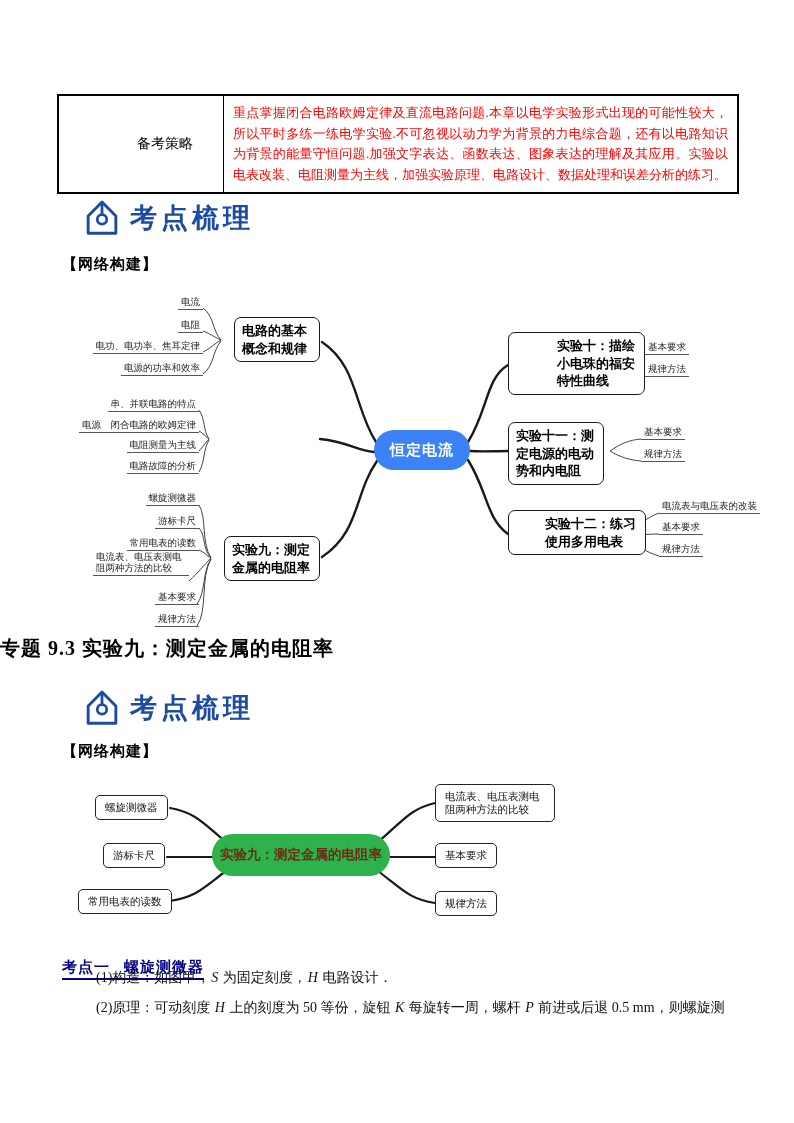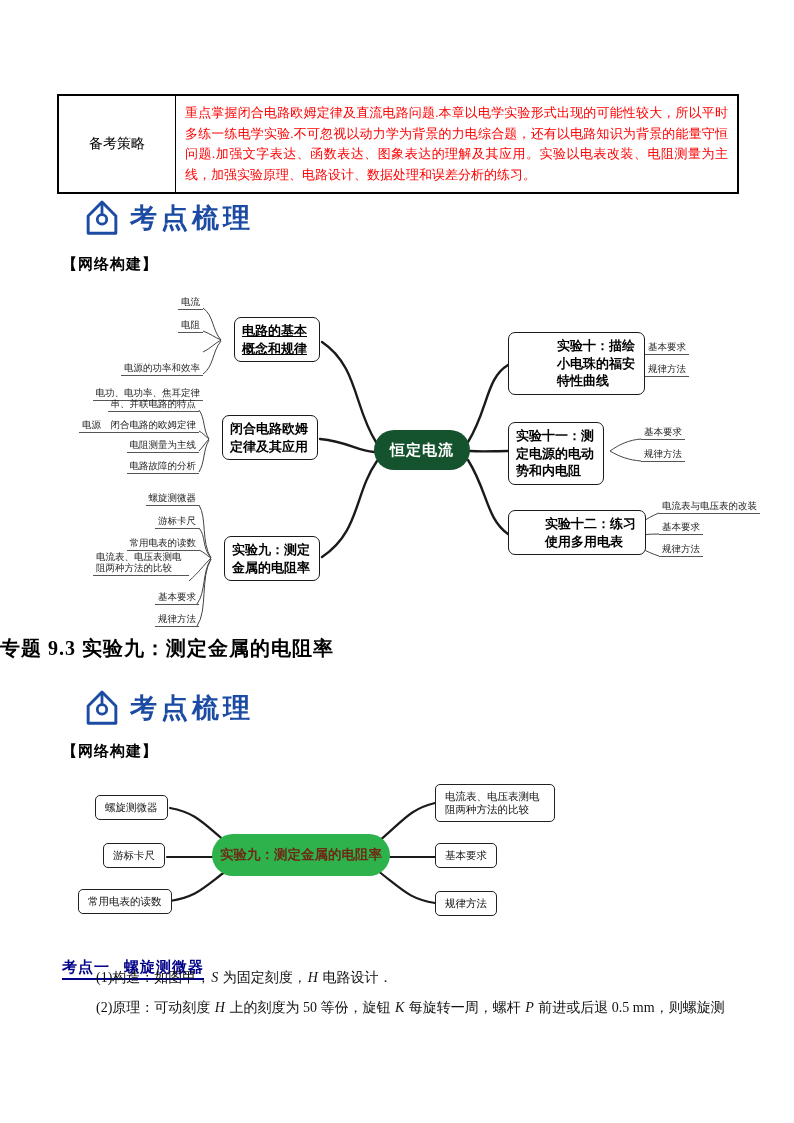--- a/index.html
+++ b/index.html
@@ -1,33 +1,33 @@
 <!DOCTYPE html>
 <html><head>
 <meta charset="utf-8">
 <style>
   html,body{margin:0;padding:0;background:#888;}
   .page{position:relative;width:794px;height:1123px;background:#fff;margin:0 auto;
         font-family:"Liberation Sans",sans-serif;color:#111;overflow:hidden;}
   
   .strategy-table{position:absolute;left:57px;top:94px;width:678px;border:2px solid #000;display:flex;background:#fff;}
   .st-left{width:116px;border-right:1px solid #000;display:flex;align-items:center;justify-content:center;
-           font-family:"Liberation Serif",serif;font-size:14px;color:#000;}
+           font-family:"Liberation Serif",serif;font-size:14px;color:#000;padding-left:48px;}
   .st-right{flex:1;padding:7px 9px;color:#ff0000;font-size:13px;line-height:20.5px;text-align:justify;
             font-family:"Liberation Serif",serif;}
   
   .sec-header{position:absolute;left:85px;display:flex;align-items:center;gap:11px;color:#1c4ba3;}
   .sec-header .ttl{font-size:27px;font-weight:bold;letter-spacing:4px;}
   .network-label{position:absolute;left:62px;font-size:15px;font-weight:bold;color:#000;letter-spacing:1px;}
   
   .wires{position:absolute;left:0;top:0;z-index:1;}
   
   .mbox{position:absolute;z-index:2;background:#fff;border:1.6px solid #1a1a1a;border-radius:7px;
         font-size:13px;font-weight:bold;line-height:17.5px;padding:4px 7px;color:#000;}
-  .pill1{position:absolute;z-index:2;left:374px;top:430px;width:96px;height:40px;background:#14532d;border-radius:20px;
+  .pill1{position:absolute;z-index:2;left:374px;top:430px;width:96px;height:40px;background:#3b82f6;border-radius:20px;
          display:flex;align-items:center;justify-content:center;color:#fff;font-weight:bold;font-size:15px;letter-spacing:1px;}
   .pill2{position:absolute;z-index:2;left:212px;top:834px;width:178px;height:42px;background:#2eb34c;border-radius:21px;
          display:flex;align-items:center;justify-content:center;color:#6e2a16;font-weight:bold;font-size:13.5px;}
   .leaf{position:absolute;z-index:2;font-size:9.5px;color:#222;white-space:nowrap;
         padding:0 3px 2px 3px;border-bottom:1px solid #555;line-height:11px;}
   .leaf.wrap{white-space:normal;}
   .sbox{position:absolute;z-index:2;background:#fff;border:1.4px solid #222;border-radius:5px;
         font-size:10.5px;color:#111;padding:5px 9px;white-space:nowrap;line-height:13px;}
   .sbox.wrap{white-space:normal;width:100px;text-align:left;}
   
@@ -96,30 +96,29 @@
       <path d="M 213 857 L 167 857"></path>
       <path d="M 226 871 C 202 889 196 897 170 901"></path>
       <path d="M 378 842 C 404 820 410 809 435 803"></path>
       <path d="M 390 857 L 435 857"></path>
       <path d="M 378 871 C 404 891 410 899 435 903"></path>
     </g>
   </svg>
 
   <div class="pill1">恒定电流</div>
 
-  <div class="mbox" style="left:234px;top:317px;width:70px;text-decoration:underline;">电路的基本概念和规律</div>
-  <div class="mbox" style="left:222px;top:415px;width:80px;">闭合电路欧姆定律及其应用</div>
+  <div class="mbox" style="left:234px;top:317px;width:70px;">电路的基本概念和规律</div>
   <div class="mbox" style="left:224px;top:536px;width:80px;">实验九：测定金属的电阻率</div>
   <div class="mbox" style="left:508px;top:332px;width:80px;padding-left:48px;">实验十：描绘小电珠的福安特性曲线</div>
   <div class="mbox" style="left:508px;top:422px;width:80px;">实验十一：测定电源的电动势和内电阻</div>
   <div class="mbox" style="left:508px;top:510px;width:93px;padding-left:36px;">实验十二：练习使用多用电表</div>
 
   <div class="leaf" style="right:591px;top:296px;">电流</div>
   <div class="leaf" style="right:591px;top:319px;">电阻</div>
-  <div class="leaf" style="right:591px;top:340px;margin-top:47px;">电功、电功率、焦耳定律</div>
+  <div class="leaf" style="right:591px;top:340px;">电功、电功率、焦耳定律</div>
   <div class="leaf" style="right:591px;top:362px;">电源的功率和效率</div>
   <div class="leaf" style="right:595px;top:398px;">串、并联电路的特点</div>
   <div class="leaf" style="right:595px;top:419px;">电源　闭合电路的欧姆定律</div>
   <div class="leaf" style="right:595px;top:439px;">电阻测量为主线</div>
   <div class="leaf" style="right:595px;top:460px;">电路故障的分析</div>
   <div class="leaf" style="right:595px;top:492px;">螺旋测微器</div>
   <div class="leaf" style="right:595px;top:515px;">游标卡尺</div>
   <div class="leaf" style="right:595px;top:537px;">常用电表的读数</div>
   <div class="leaf wrap" style="right:605px;top:551px;width:90px;">电流表、电压表测电阻两种方法的比较</div>
   <div class="leaf" style="right:595px;top:591px;">基本要求</div>

